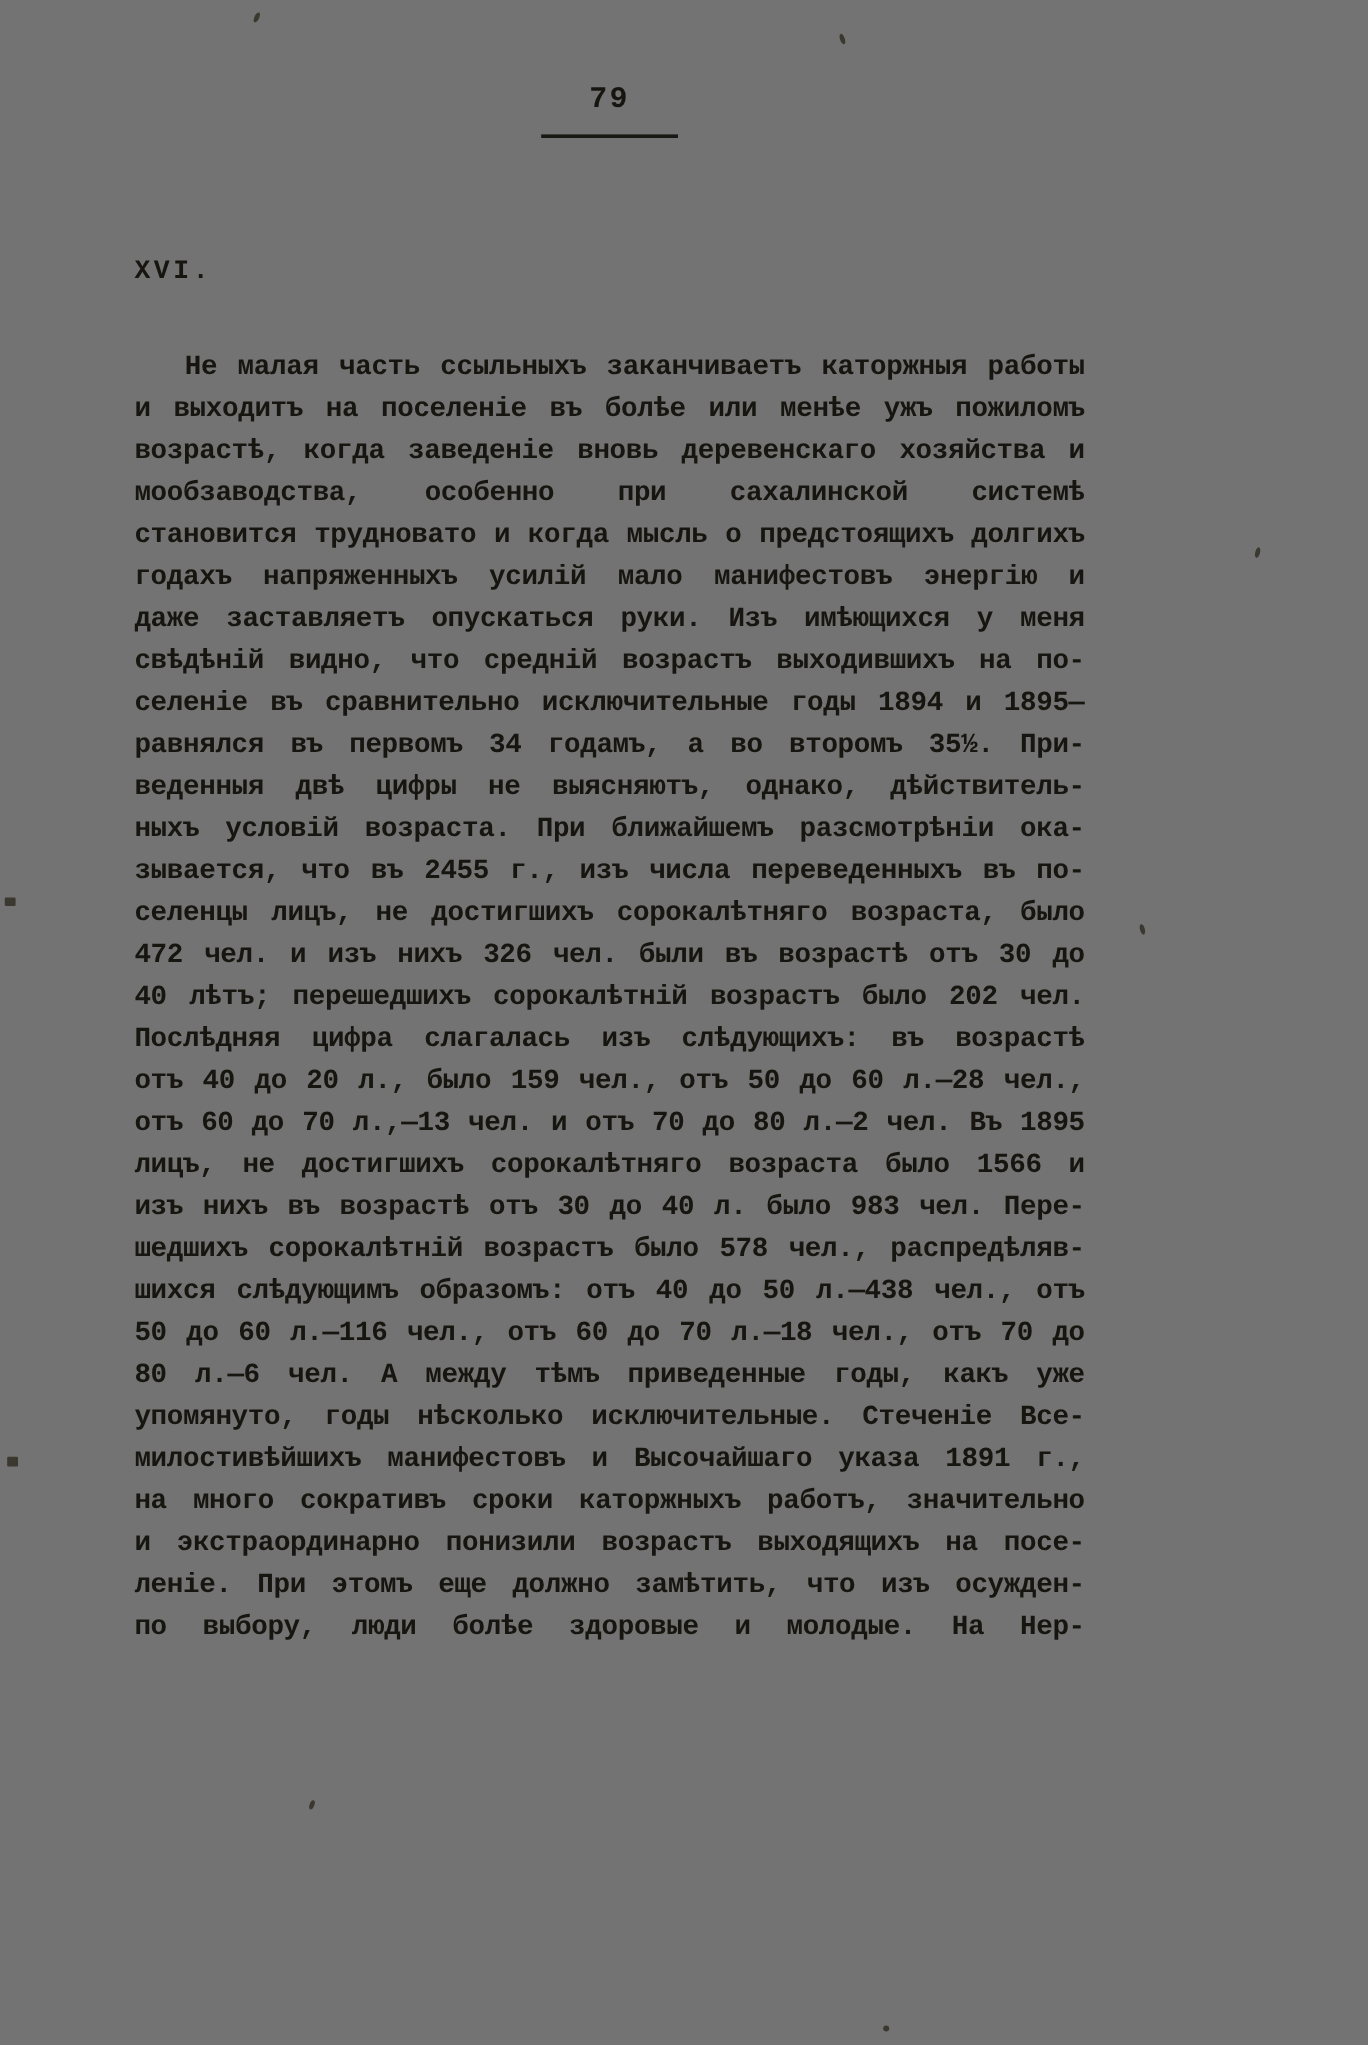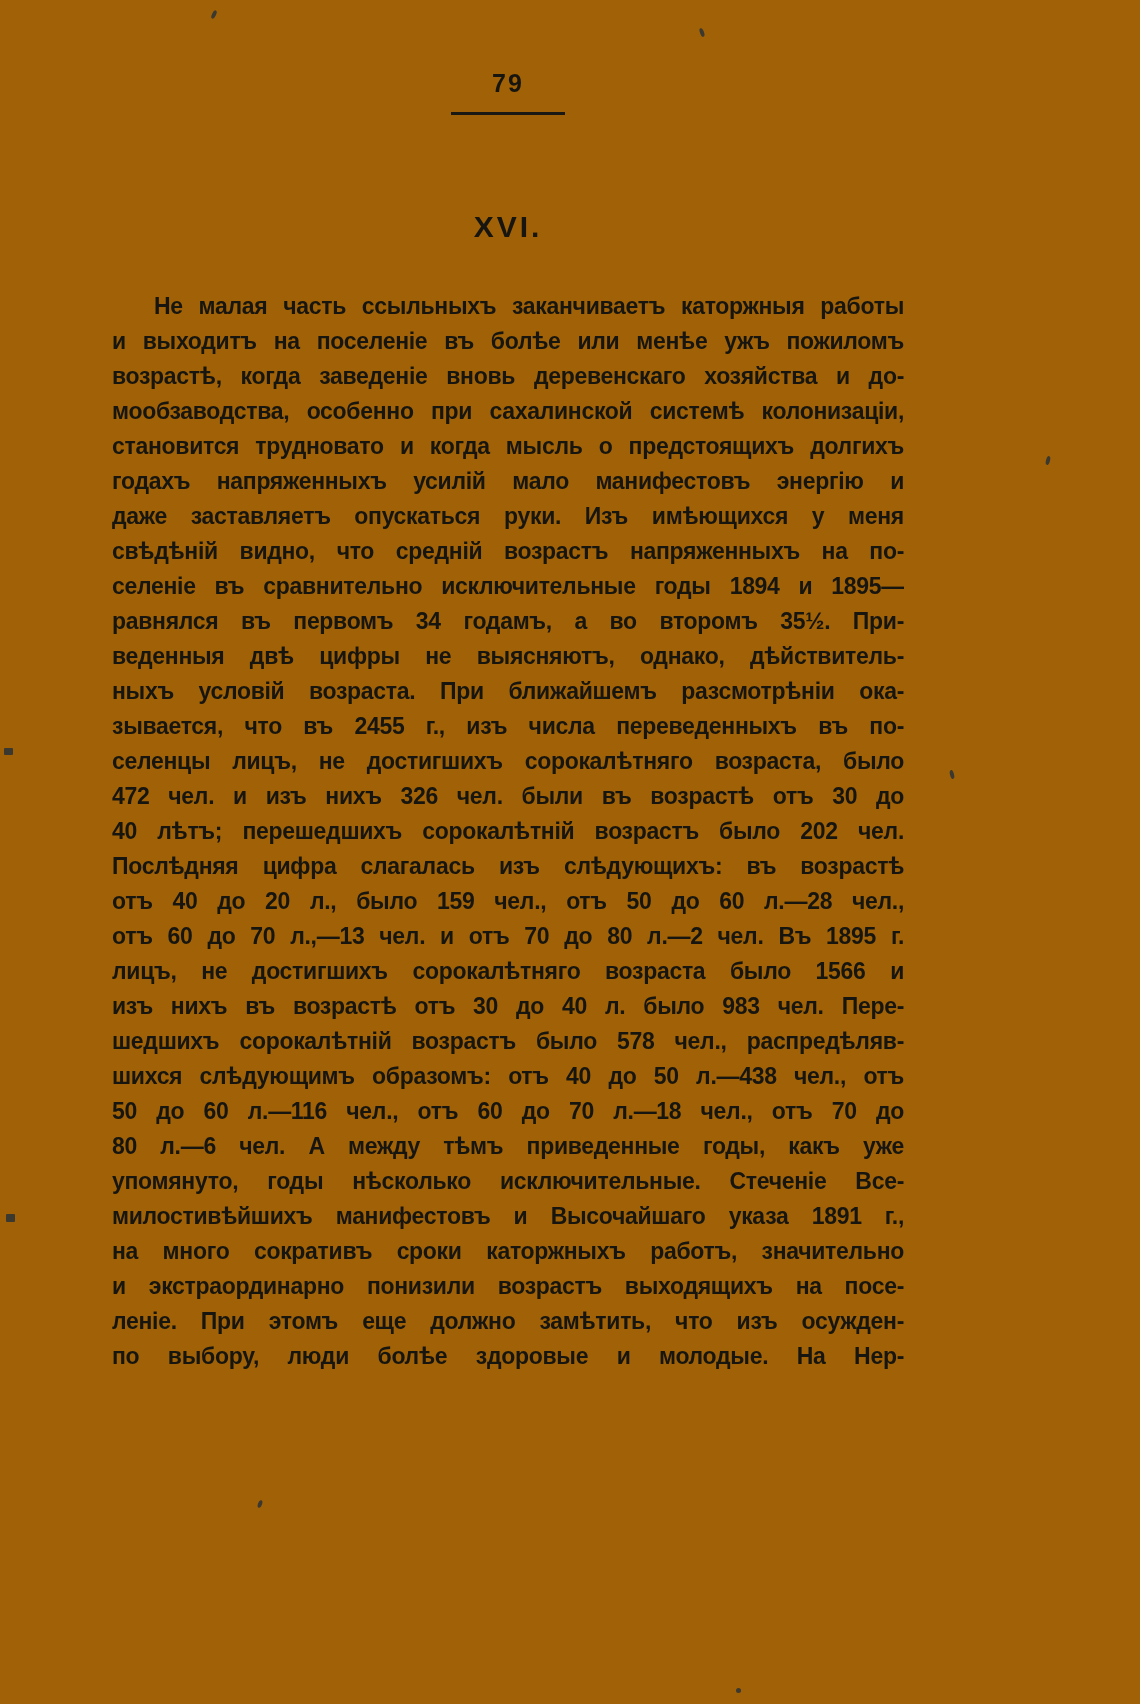--- a/index.html
+++ b/index.html
@@ -5,23 +5,23 @@
   html, body {
     margin: 0;
     padding: 0;
     background: #d8d8d4;
   }
   .page {
     position: relative;
     width: 1140px;
     height: 1704px;
     margin: 0 auto;
-    background: #a16207;
+    background: #737373;
     color: #17150f;
-    font-family: Liberation Sans, sans-serif;
+    font-family: Liberation Mono, monospace;
     overflow: hidden;
   }
   .content {
     width: 792px;
     margin-left: 112px;
   }
   .page-number {
     padding-top: 68px;
     text-align: center;
     font-size: 25px;
@@ -30,22 +30,22 @@
     letter-spacing: 2px;
   }
   .number-rule {
     width: 114px;
     height: 3px;
     background: #1a1812;
     margin: 14px auto 0 auto;
   }
   .heading {
     margin: 94px 0 0 0;
-    text-align: center;
-    font-size: 30px;
+    text-align: left;
+    font-size: 22px;
     line-height: 36px;
     font-weight: bold;
     letter-spacing: 3px;
   }
   .body-text {
     margin-top: 44px;
     font-size: 23px;
     font-weight: bold;
     letter-spacing: -0.3px;
     line-height: 35px;
@@ -97,21 +97,21 @@
     <h1 class="heading">XVI.</h1>
 
     <div class="body-text">
       <div class="line indent">Не малая часть ссыльныхъ заканчиваетъ каторжныя работы</div>
       <div class="line">и выходитъ на поселеніе въ болѣе или менѣе ужъ пожиломъ</div>
       <div class="line">возрастѣ, когда заведеніе вновь деревенскаго хозяйства и до-</div>
       <div class="line">мообзаводства, особенно при сахалинской системѣ колонизаціи,</div>
       <div class="line">становится трудновато и когда мысль о предстоящихъ долгихъ</div>
       <div class="line">годахъ напряженныхъ усилій мало манифестовъ энергію и</div>
       <div class="line">даже заставляетъ опускаться руки. Изъ имѣющихся у меня</div>
-      <div class="line">свѣдѣній видно, что средній возрастъ напряженныхъ на по-</div>
+      <div class="line">свѣдѣній видно, что средній возрастъ выходившихъ на по-</div>
       <div class="line">селеніе въ сравнительно исключительные годы 1894 и 1895—</div>
       <div class="line">равнялся въ первомъ 34 годамъ, а во второмъ 35½. При-</div>
       <div class="line">веденныя двѣ цифры не выясняютъ, однако, дѣйствитель-</div>
       <div class="line">ныхъ условій возраста. При ближайшемъ разсмотрѣніи ока-</div>
       <div class="line">зывается, что въ 2455 г., изъ числа переведенныхъ въ по-</div>
       <div class="line">селенцы лицъ, не достигшихъ сорокалѣтняго возраста, было</div>
       <div class="line">472 чел. и изъ нихъ 326 чел. были въ возрастѣ отъ 30 до</div>
       <div class="line">40 лѣтъ; перешедшихъ сорокалѣтній возрастъ было 202 чел.</div>
       <div class="line">Послѣдняя цифра слагалась изъ слѣдующихъ: въ возрастѣ</div>
       <div class="line">отъ 40 до 20 л., было 159 чел., отъ 50 до 60 л.—28 чел.,</div>

